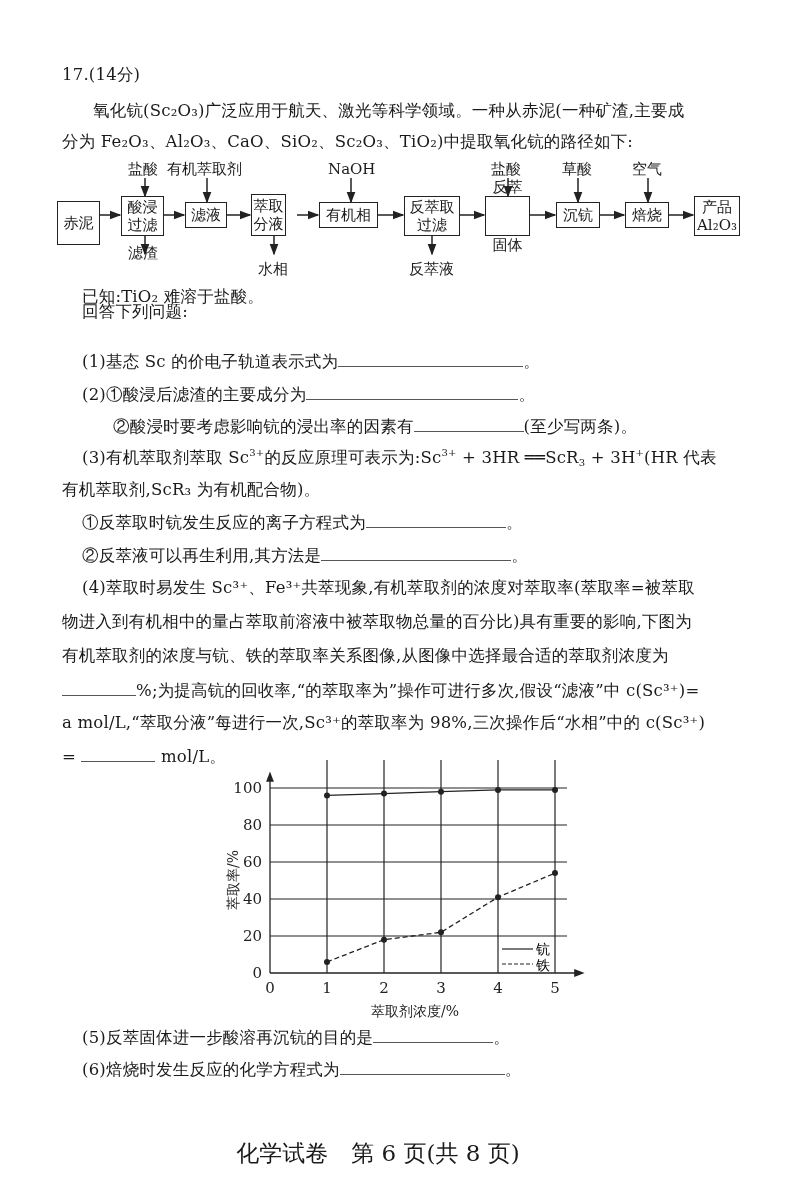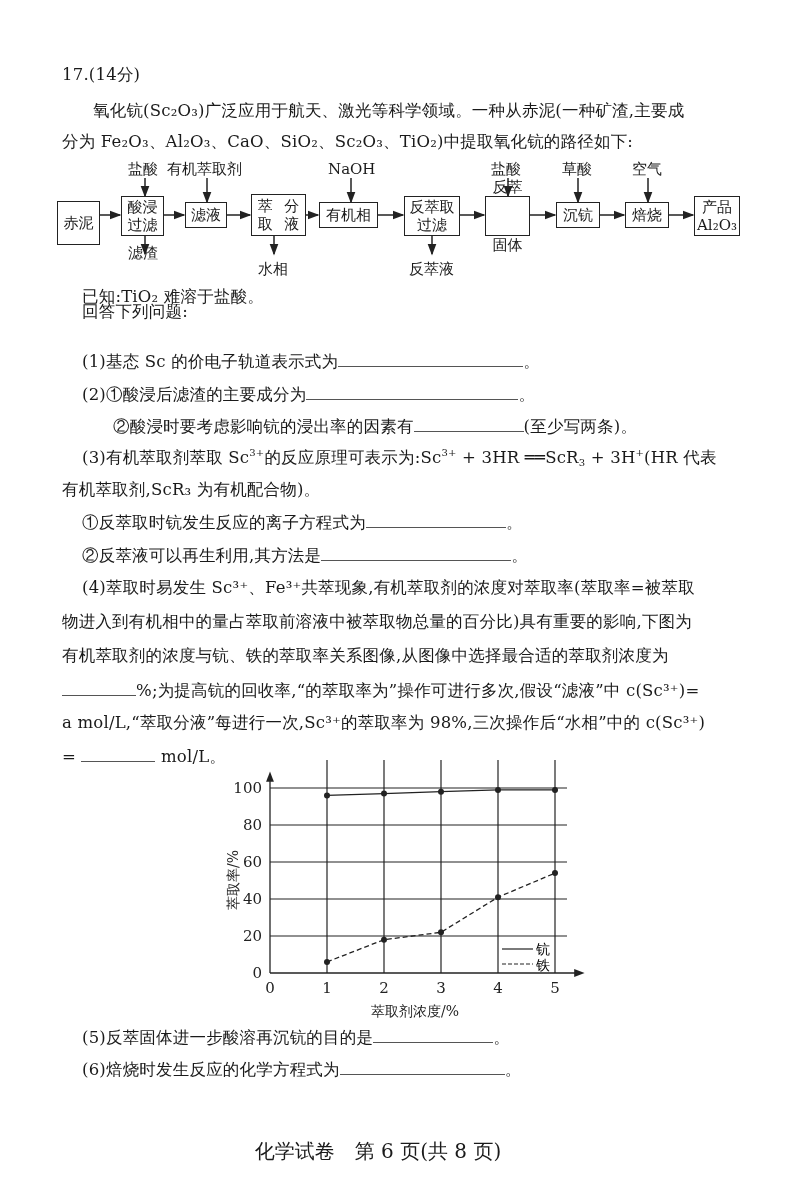--- a/index.html
+++ b/index.html
@@ -5,21 +5,21 @@
   html, body { margin:0; padding:0; background:#fff; }
   body { width:800px; height:1199px; position:relative; font-family:"DejaVu Serif","Liberation Serif",serif; color:#1a1a1a; overflow:hidden; }
   .abs { position:absolute; }
   .line { position:absolute; font-size:16.5px; line-height:22px; white-space:nowrap; letter-spacing:0.2px; }
   .blank { display:inline-block; border-bottom:1px solid #555; height:16px; vertical-align:baseline; }
   sub { font-size:10px; vertical-align:-3px; line-height:0; }
   sup { font-size:10px; vertical-align:7px; line-height:0; }
   .box { position:absolute; border:1.5px solid #222; font-size:15px; line-height:18px; text-align:center; display:flex; align-items:center; justify-content:center; background:#fff; box-sizing:border-box; }
   .lbl { position:absolute; font-size:15px; line-height:18px; white-space:nowrap; }
   svg text { font-family:"DejaVu Serif","Liberation Serif",serif; }
-  .footer { position:absolute; left:0; width:756px; top:1138px; text-align:center; font-size:20px; }
+  .footer { position:absolute; left:0; width:756px; top:1138px; text-align:center; font-size:23px; }
 </style>
 </head>
 <body>
 
 <div class="line" style="left:62px;top:64px;">
   <span>17.</span><span>(14分)</span>
 </div>
 <div class="line" style="left:93px;top:100px;">氧化钪(Sc₂O₃)广泛应用于航天、激光等科学领域。一种从赤泥(一种矿渣,主要成</div>
 <div class="line" style="left:62px;top:131px;">分为 Fe₂O₃、Al₂O₃、CaO、SiO₂、Sc₂O₃、TiO₂)中提取氧化钪的路径如下:</div>
 
@@ -54,21 +54,21 @@
       <line x1="432" y1="235" x2="432" y2="254" marker-end="url(#ah)"></line>
     </g>
   </svg>
 
   <div class="box" style="left:57px;top:201px;width:43px;height:44px;">赤泥</div>
   <div class="box" style="left:121px;top:196px;width:43px;height:40px;flex-direction:column;">
     <span>酸浸</span>
       <span>过滤</span>
   </div>
   <div class="box" style="left:185px;top:202px;width:42px;height:26px;">滤液</div>
-  <div class="box" style="left:251px;top:194px;width:55px;height:42px;flex-direction:row;">
+  <div class="box" style="left:251px;top:194px;width:35px;height:42px;flex-direction:column;">
     <span>萃取</span>
       <span>分液</span>
   </div>
   <div class="box" style="left:319px;top:202px;width:59px;height:26px;">有机相</div>
   <div class="box" style="left:404px;top:196px;width:56px;height:40px;flex-direction:column;">
     <span>反萃取</span>
       <span>过滤</span>
   </div>
   <div class="box" style="left:485px;top:196px;width:45px;height:40px;flex-direction:column;gap:40px;">
     <span>反萃</span>

